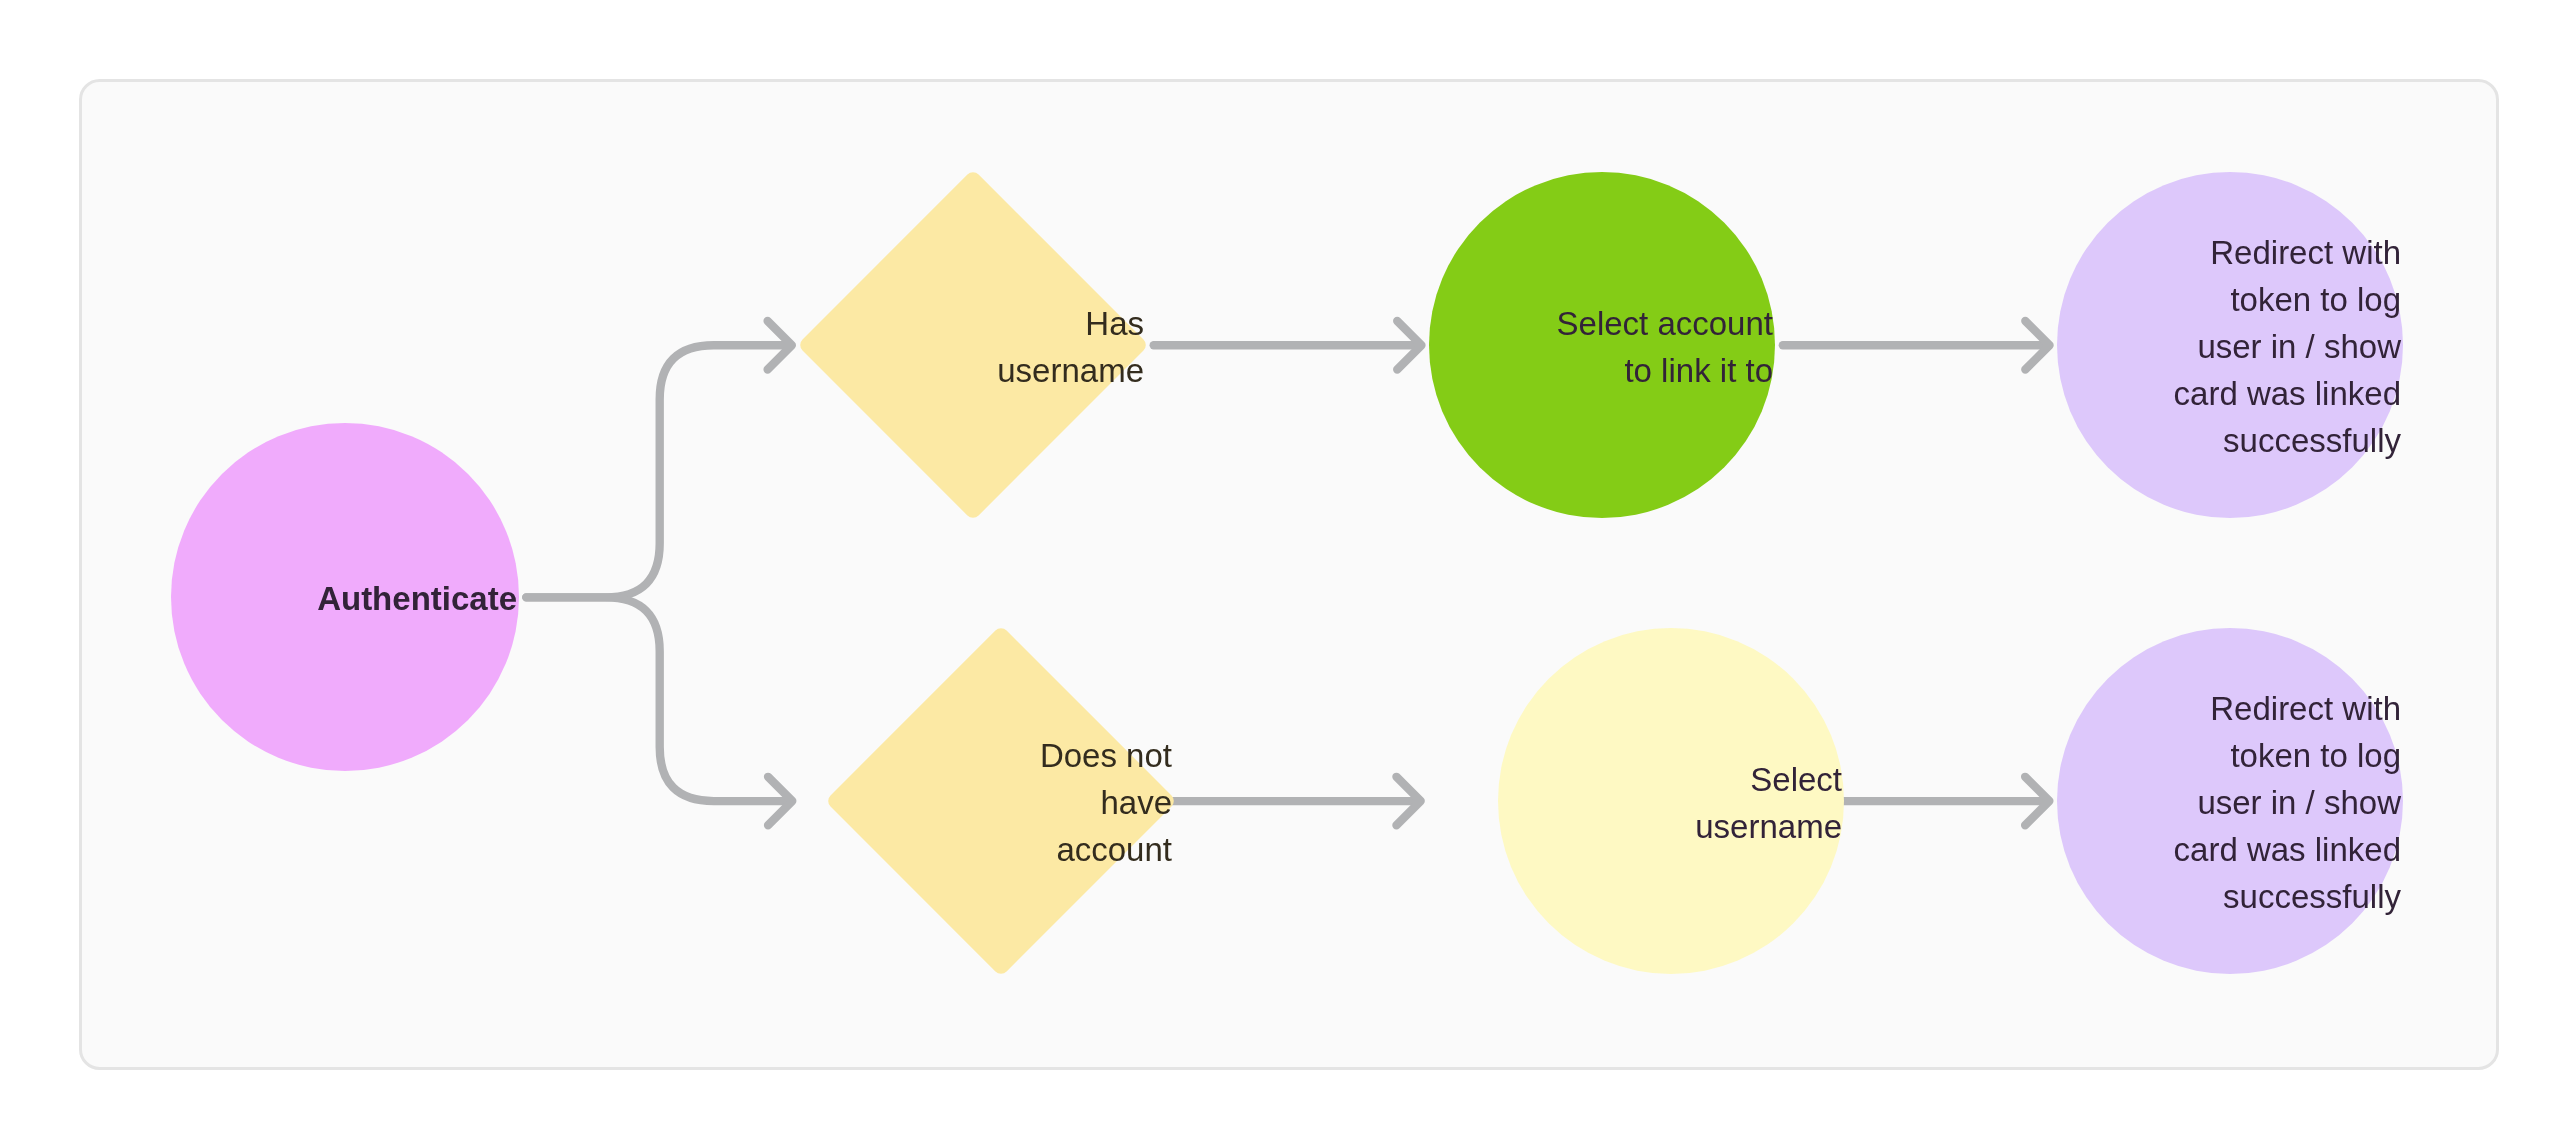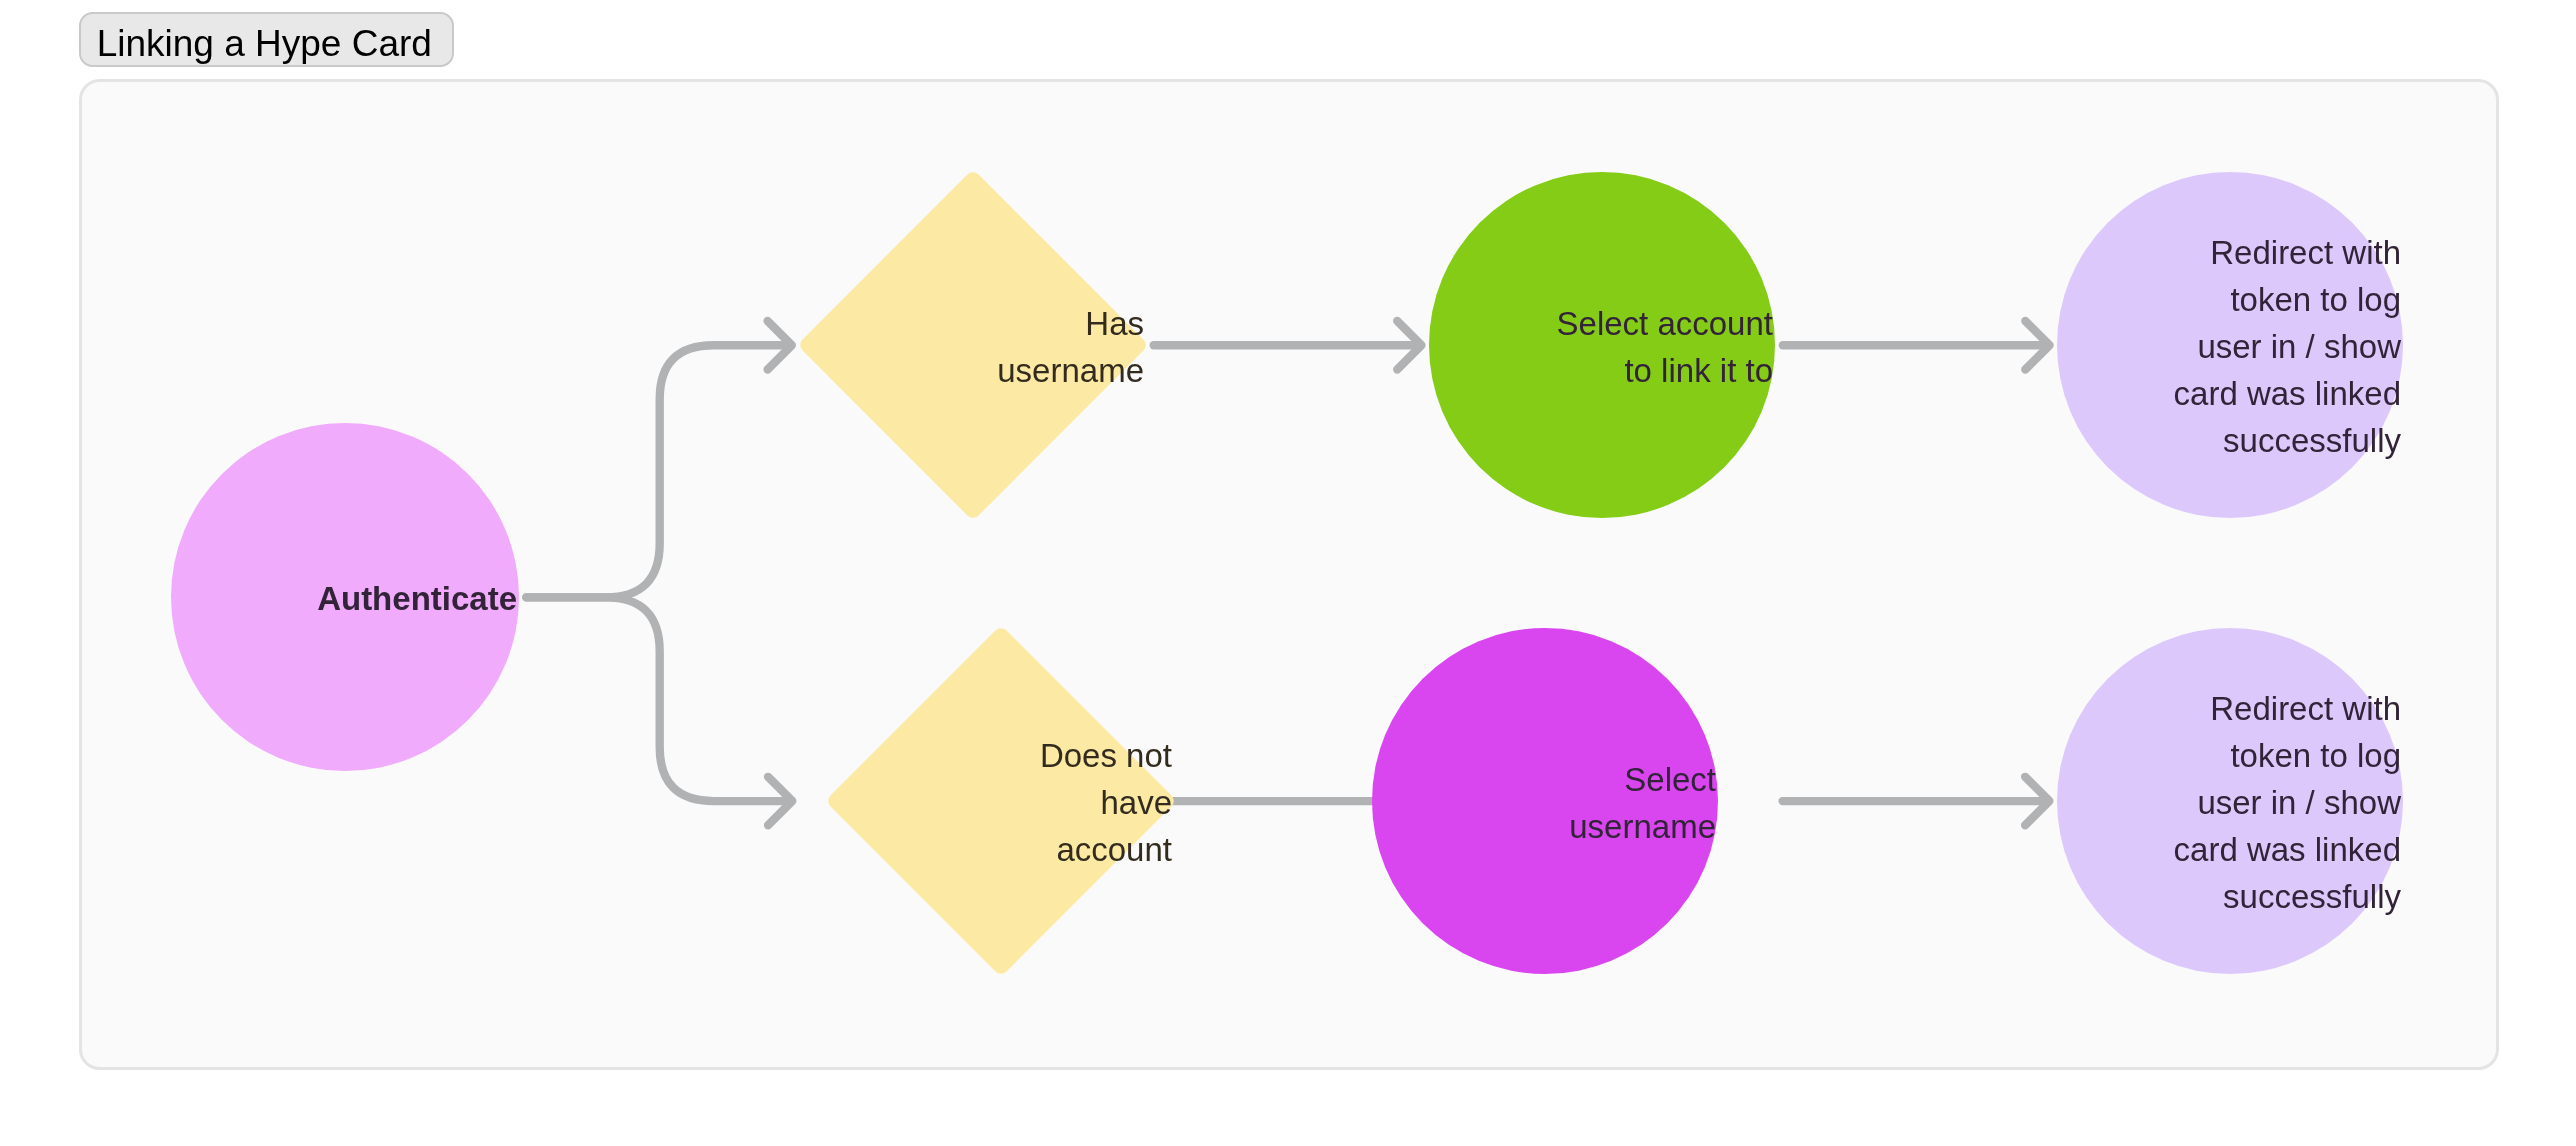--- a/index.html
+++ b/index.html
@@ -69,21 +69,21 @@
       <div class="label" style="color: rgb(51, 44, 30);">Does not
 have
 account</div>
     </div>
 
     <div class="node circle" id="node-select-account" style="left:1429px;top:172px;width:346px;height:346px;background:#84cc16;">
       <div class="label" style="color: rgb(50, 35, 56);">Select account
 to link it to</div>
     </div>
 
-    <div class="node circle" id="node-select-username" style="left:1372px;top:628px;width:346px;height:346px;background:#d946ef;">
+    <div class="node circle" id="node-select-username" style="left:1498px;top:628px;width:346px;height:346px;background:#fef9c3;">
       <div class="label" style="color: rgb(50, 35, 56);">Select
 username</div>
     </div>
 
     <div class="node circle" id="node-redirect-top" style="left:2057px;top:172px;width:346px;height:346px;background:#ddc8fb;">
       <div class="label" style="color: rgb(50, 35, 56);">Redirect with
 token to log
 user in / show
 card was linked
 successfully</div>
@@ -92,18 +92,15 @@
     <div class="node circle" id="node-redirect-bottom" style="left:2057px;top:628px;width:346px;height:346px;background:#ddc8fb;">
       <div class="label" style="color: rgb(50, 35, 56);">Redirect with
 token to log
 user in / show
 card was linked
 successfully</div>
     </div>
 
   </div>
 
-  <div class="title-pill">
-    <span>Linking a Hype Card</span>
-  </div>
 
 </div>
 
 
 </body></html>

